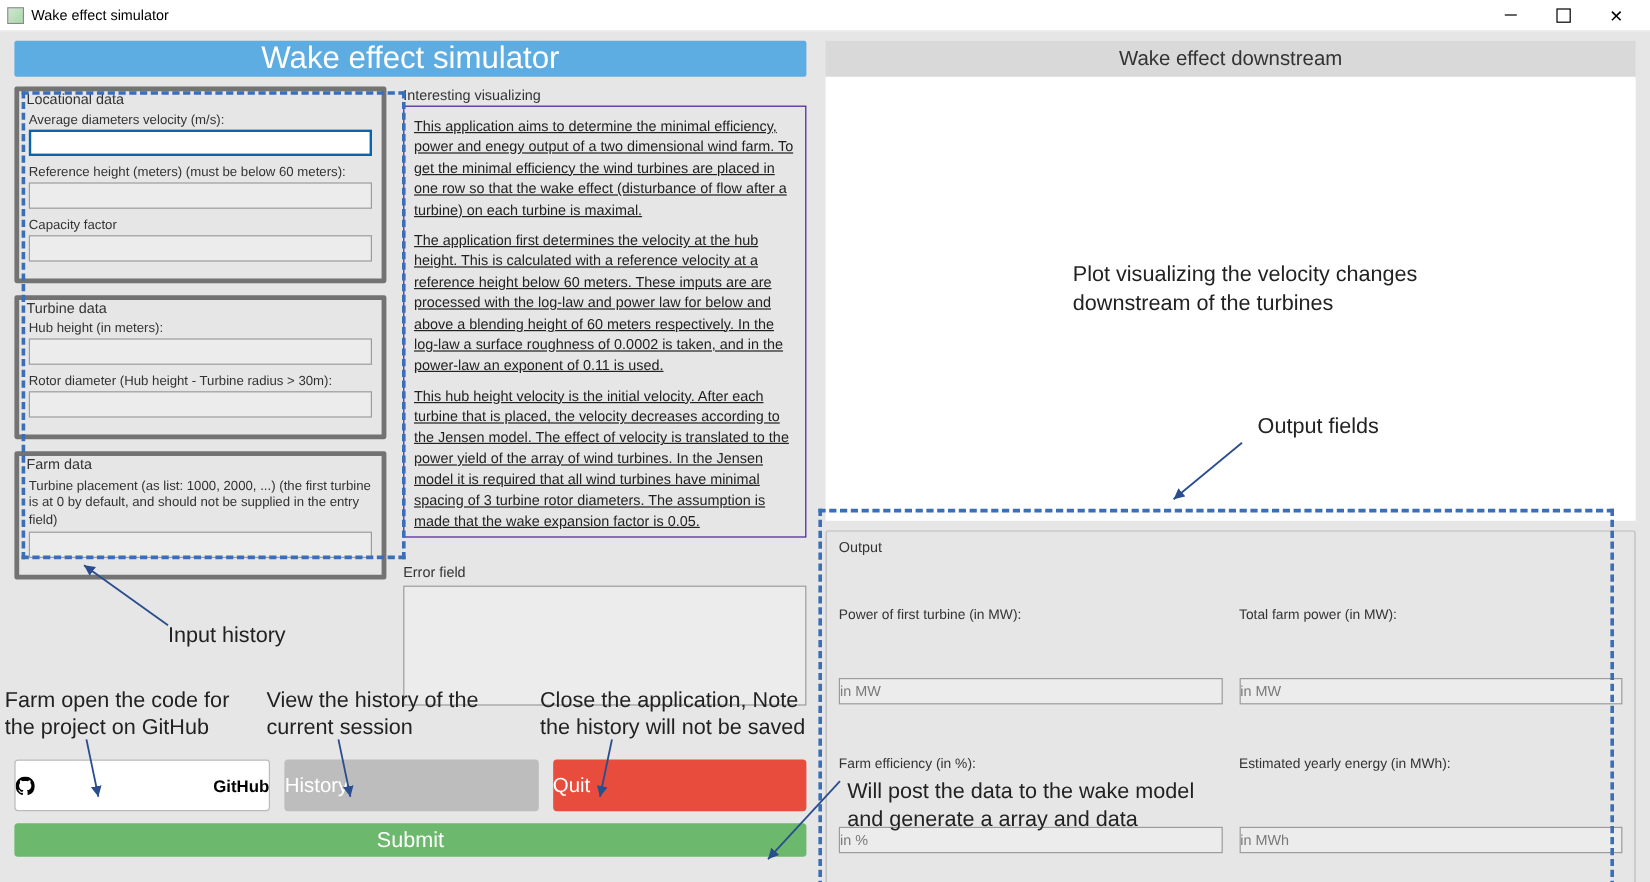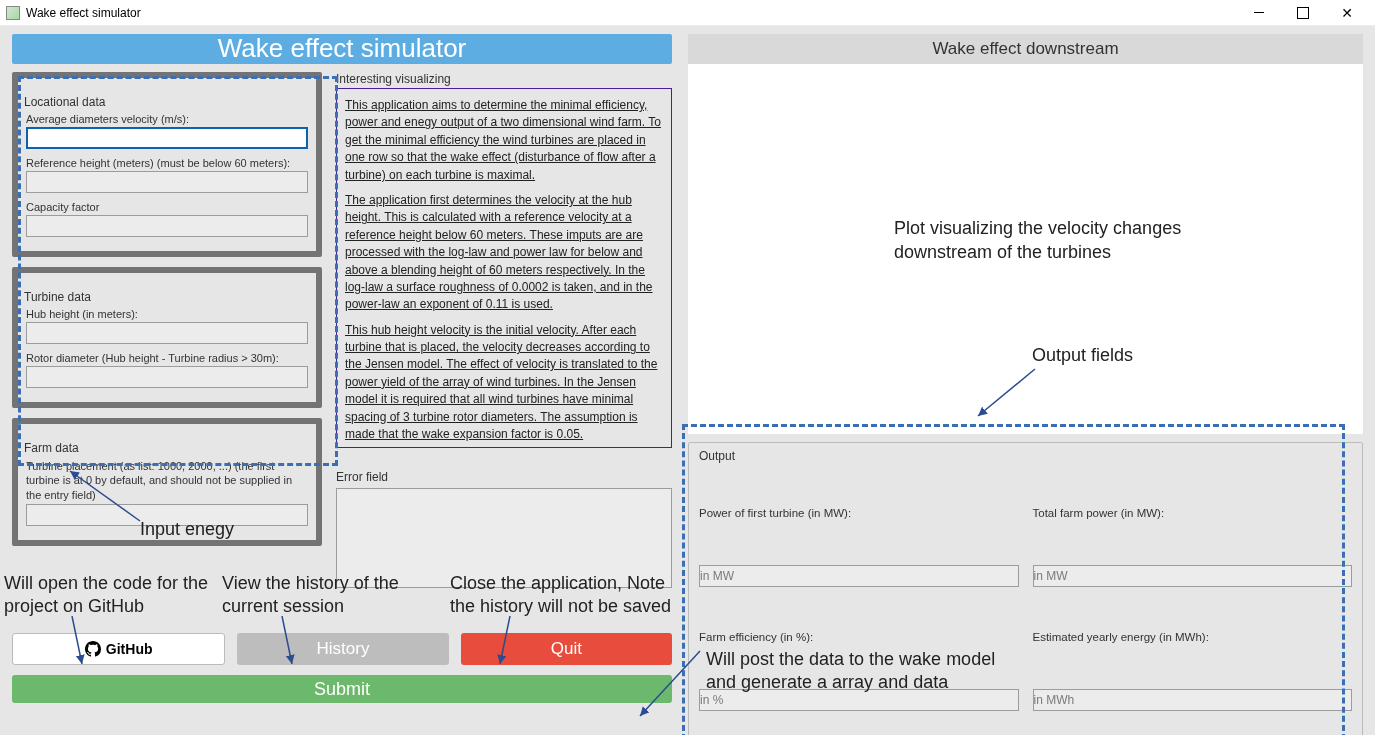--- a/index.html
+++ b/index.html
@@ -14,31 +14,31 @@
     .app{display:flex;height:calc(100% - 26px);background:#e6e6e6;}
     .left{width:680px;padding:8px 8px 8px 12px;position:relative;}
     .right{flex:1;padding:8px 12px 8px 8px;position:relative;}
     .banner{background:#5dade2;color:#fff;text-align:center;font-size:26px;font-weight:400;height:30px;line-height:28px;border-radius:2px;margin-bottom:8px;}
     .plot-banner{background:#d9d9d9;text-align:center;font-size:17px;height:30px;line-height:30px;color:#333;}
     .plot-area{background:#fff;height:370px;position:relative;}
     .plot-caption{position:absolute;left:206px;top:152px;font-size:18px;color:#222;line-height:1.35;}
     .cols{display:flex;gap:14px;}
     .col1{width:310px;}
     .col2{flex:1;}
-    .fieldset{border:6px solid #737373;border-radius:2px;padding:19px 8px 8px 8px;margin-bottom:10px;}
+    .fieldset{border:4px solid #737373;border-radius:2px;padding:2px 8px 8px 8px;margin-bottom:10px;}
     .fs-legend{font-size:12px;color:#333;margin:-2px 0 4px -2px;}
     .lbl{font-size:11px;color:#333;margin-top:2px;}
     input.txt, textarea.txt{width:100%;height:22px;border:1px solid #9c9c9c;background:#ececec;padding:0 4px;font-size:12px;margin-top:2px;margin-bottom:6px;}
     textarea.txt{height:100px;resize:none;}
     .focus{border:2px solid #0a64ad !important;background:#fff !important;}
     .info-box{border:1px solid #4c1d95;padding:8px;font-size:12px;color:#222;line-height:1.45;height:360px;overflow:hidden;text-decoration:underline;}
     .info-box p{margin-bottom:8px;}
     .section-label{font-size:12px;color:#333;margin-bottom:2px;}
     .btn-row{display:flex;gap:12px;margin-top:6px;}
-    .btn{flex:1;height:32px;border:none;border-radius:3px;font-size:17px;cursor:pointer;display:flex;align-items:center;justify-content:center;}
+    .btn{flex:1;height:43px;border:none;border-radius:3px;font-size:17px;cursor:pointer;display:flex;align-items:center;justify-content:space-between;}
     .btn-github{background:#fff;border:1px solid #bbb;font-size:14px;font-weight:600;}
     .btn-history{background:#bdbdbd;color:#fff;}
     .btn-quit{background:#e74c3c;color:#fff;}
     .btn-submit{background:#6cb86c;color:#fff;width:100%;height:28px;border:none;border-radius:3px;font-size:18px;margin-top:10px;}
     .gh-icon{width:16px;height:16px;margin-right:5px;}
     .outputs{border:1px solid #bbb;border-radius:2px;padding:6px 10px 10px 10px;margin-top:8px;height:300px;position:relative;}
     .out-title{font-size:12px;color:#333;}
     .out-row{display:flex;gap:14px;margin-top:10px;}
     .out-cell{flex:1;}
     .out-lbl{font-size:11.5px;color:#333;margin-bottom:46px;}
@@ -117,31 +117,31 @@
           </svg>
         <span>GitHub</span>
       </button>
       <button class="btn btn-history">History</button>
       <button class="btn btn-quit">Quit</button>
     </div>
     <button class="btn-submit">Submit</button>
 
     
     <div class="dash" style="left:18px;top:50px;width:320px;height:390px"></div>
-    <div class="ann-label" style="left:140px;top:492px">Input enegy</div>
+    <div class="ann-label" style="left:140px;top:492px">Input history</div>
     <svg class="arrow" style="left:60px;top:440px;width:90px;height:60px">
         <defs>
           <marker id="ah1" markerWidth="8" markerHeight="8" refX="6" refY="3" orient="auto">
             <path d="M0,0 L6,3 L0,6 Z" fill="#2a4d8f"></path>
           </marker>
         </defs>
         <line x1="80" y1="55" x2="10" y2="5" stroke="#2a4d8f" stroke-width="1.5" marker-end="url(#ah1)"></line>
       </svg>
 
-    <div class="ann-label" style="left:4px;top:546px;width:210px"><span>Will open the code for the project on GitHub</span></div>
+    <div class="ann-label" style="left:4px;top:546px;width:210px"><span>Farm open the code for the project on GitHub</span></div>
     <svg class="arrow" style="left:60px;top:590px;width:40px;height:55px">
         <line x1="12" y1="0" x2="22" y2="48" stroke="#2a4d8f" stroke-width="1.5" marker-end="url(#ah1)"></line>
       </svg>
 
     <div class="ann-label" style="left:222px;top:546px;width:210px"><span>View the history of the current session</span></div>
     <svg class="arrow" style="left:270px;top:590px;width:40px;height:55px">
         <line x1="12" y1="0" x2="22" y2="48" stroke="#2a4d8f" stroke-width="1.5" marker-end="url(#ah1)"></line>
       </svg>
 
     <div class="ann-label" style="left:450px;top:546px;width:230px"><span>Close the application, Note the history will not be saved</span></div>
@@ -175,21 +175,21 @@
           <div class="out-lbl">Farm efficiency (in %):</div>
           <input class="out-input" placeholder="in %" style="">
         </div>
         <div class="out-cell">
           <div class="out-lbl">Estimated yearly energy (in MWh):</div>
           <input class="out-input" placeholder="in MWh" style="">
         </div>
       </div>
     </div>
 
-    <div class="ann-label" style="left:352px;top:318px">Output fields</div>
+    <div class="ann-label" style="left:368px;top:318px">Output fields</div>
     <svg class="arrow" style="left:290px;top:338px;width:70px;height:60px">
         <line x1="65" y1="5" x2="8" y2="52" stroke="#2a4d8f" stroke-width="1.5" marker-end="url(#ah1)"></line>
       </svg>
     <div class="dash" style="left:2px;top:398px;width:663px;height:316px"></div>
 
     <div class="ann-label" style="left:26px;top:622px">
       <span>Will post the data to the wake model</span><br><span>and generate a array and data</span>
     </div>
     <svg class="arrow" style="left:-45px;top:620px;width:70px;height:75px">
         <line x1="65" y1="5" x2="5" y2="70" stroke="#2a4d8f" stroke-width="1.5" marker-end="url(#ah1)"></line>

